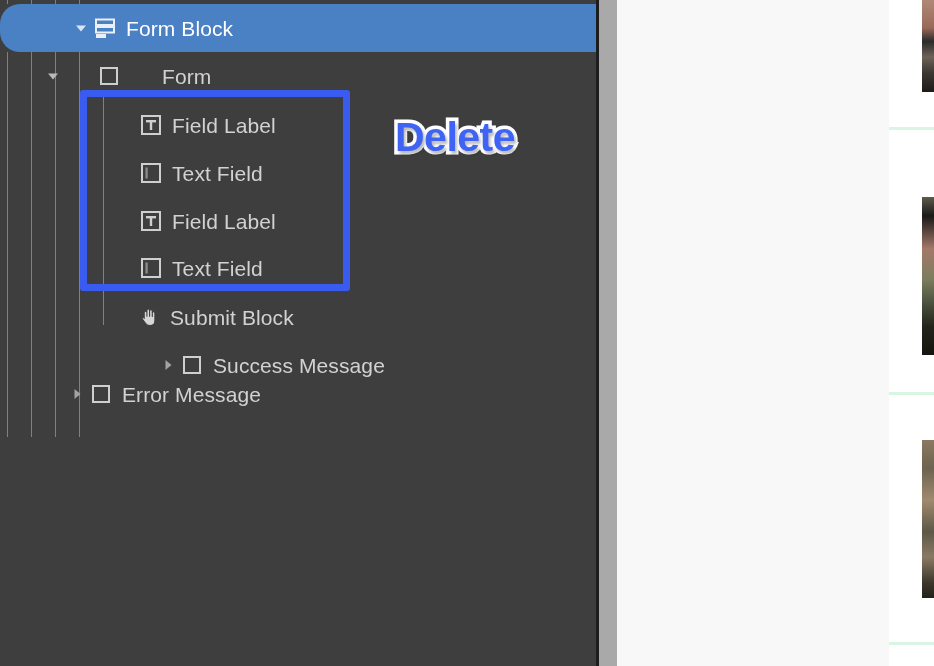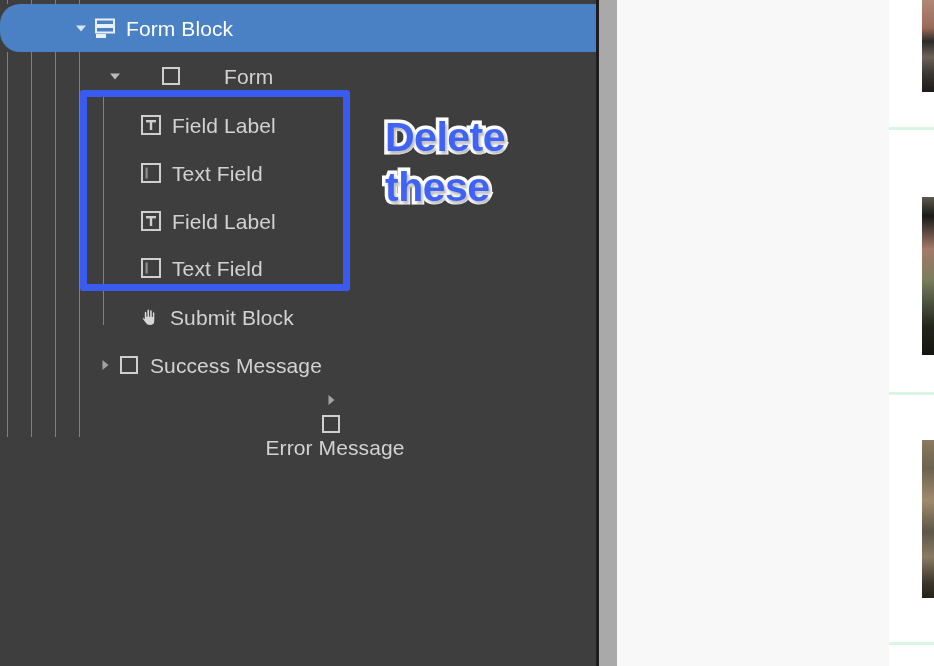--- a/index.html
+++ b/index.html
@@ -102,21 +102,21 @@
     width: 270px;
     height: 201px;
     border: 7px solid #3a5bf0;
     border-radius: 3px;
     pointer-events: none;
   }
 
   
   #annotation {
     position: absolute;
-    left: 385px;
+    left: 395px;
     top: 112px;
     width: 210px;
     font-size: 41px;
     font-weight: bold;
     line-height: 50px;
     color: #3f63f5;
     letter-spacing: -0.5px;
     -webkit-text-stroke: 7px #ffffff;
     paint-order: stroke fill;
     text-shadow: 2px 3px 3px rgba(0,0,0,.28);
@@ -192,21 +192,21 @@
       <span class="row-icon">
         <svg width="22" height="22" viewBox="0 0 22 22">
           <rect x="2" y="2.5" width="18" height="5.5" fill="none" stroke="#e9f0f8" stroke-width="2"></rect>
           <rect x="2" y="10" width="18" height="5.5" fill="none" stroke="#e9f0f8" stroke-width="2"></rect>
           <rect x="2" y="17" width="10" height="4" fill="#e9f0f8"></rect>
         </svg>
       </span>
       <span class="row-label">Form Block</span>
     </div>
 
-    <div class="tree-row" style="top:52px; padding-left:104px;gap:32px;">
+    <div class="tree-row" style="top:52px; padding-left:42px;gap:32px;">
       <span class="twisty">
         <svg width="14" height="14" viewBox="0 0 14 14">
             <path d="M2 4.5 L12 4.5 L7 10.5 Z" fill="#b9b9b9"></path>
           </svg>
       </span>
       <span class="row-icon">
         <svg width="20" height="20" viewBox="0 0 20 20">
             <rect x="2" y="2" width="16" height="16" fill="none" stroke="#cfcfcf" stroke-width="2"></rect>
           </svg>
       </span>
@@ -257,53 +257,52 @@
 
     <div class="tree-row" style="top:293px; padding-left:136px;">
       <span class="row-icon">
         <svg width="22" height="22" viewBox="0 0 22 22">
           <path d="M6.2 12.4 L6.2 6.6 a1.35 1.35 0 0 1 2.7 0 L8.9 10.2 L8.9 4.4 a1.35 1.35 0 0 1 2.7 0 L11.6 10.2 L11.6 5.0 a1.35 1.35 0 0 1 2.7 0 L14.3 10.4 L14.3 7.1 a1.3 1.3 0 0 1 2.6 0 L16.9 14.4 c0 3.1 -2.0 5.2 -5.0 5.2 c-2.4 0 -3.7 -1.0 -4.8 -2.8 L4.3 13.0 a1.35 1.35 0 0 1 1.9 -1.7 Z" fill="#d6d6d6" stroke="#3e3e3e" stroke-width="1.1" stroke-linejoin="round"></path>
         </svg>
       </span>
       <span class="row-label">Submit Block</span>
     </div>
 
-    <div class="tree-row" style="top:341px; padding-left:94px;">
+    <div class="tree-row" style="top:341px; padding-left:120px;margin-left:37px;">
       <span class="twisty">
         <svg width="14" height="14" viewBox="0 0 14 14">
             <path d="M4.5 2 L4.5 12 L10.5 7 Z" fill="#a3a3a3"></path>
           </svg>
       </span>
       <span class="row-icon">
         <svg width="20" height="20" viewBox="0 0 20 20">
             <rect x="2" y="2" width="16" height="16" fill="none" stroke="#cfcfcf" stroke-width="2"></rect>
           </svg>
       </span>
       <span class="row-label">Success Message</span>
     </div>
 
-    <div class="tree-row" style="top:389px; padding-left:66px;flex-direction:column;">
+    <div class="tree-row" style="top:370px; padding-left:66px;">
       <span class="twisty">
         <svg width="14" height="14" viewBox="0 0 14 14">
             <path d="M4.5 2 L4.5 12 L10.5 7 Z" fill="#a3a3a3"></path>
           </svg>
       </span>
       <span class="row-icon">
         <svg width="20" height="20" viewBox="0 0 20 20">
             <rect x="2" y="2" width="16" height="16" fill="none" stroke="#cfcfcf" stroke-width="2"></rect>
           </svg>
       </span>
       <span class="row-label">Error Message</span>
     </div>
 
     <div id="highlight-box"></div>
 
     <div id="annotation">
       <span class="ann-line">Delete</span>
-      <span class="ann-line">these</span>
     </div>
 
   </div>
 
   <div id="panel-edge"></div>
   <div id="panel-scrollbar"></div>
 
   <div id="canvas-area">
 
     <div id="right-strip">

